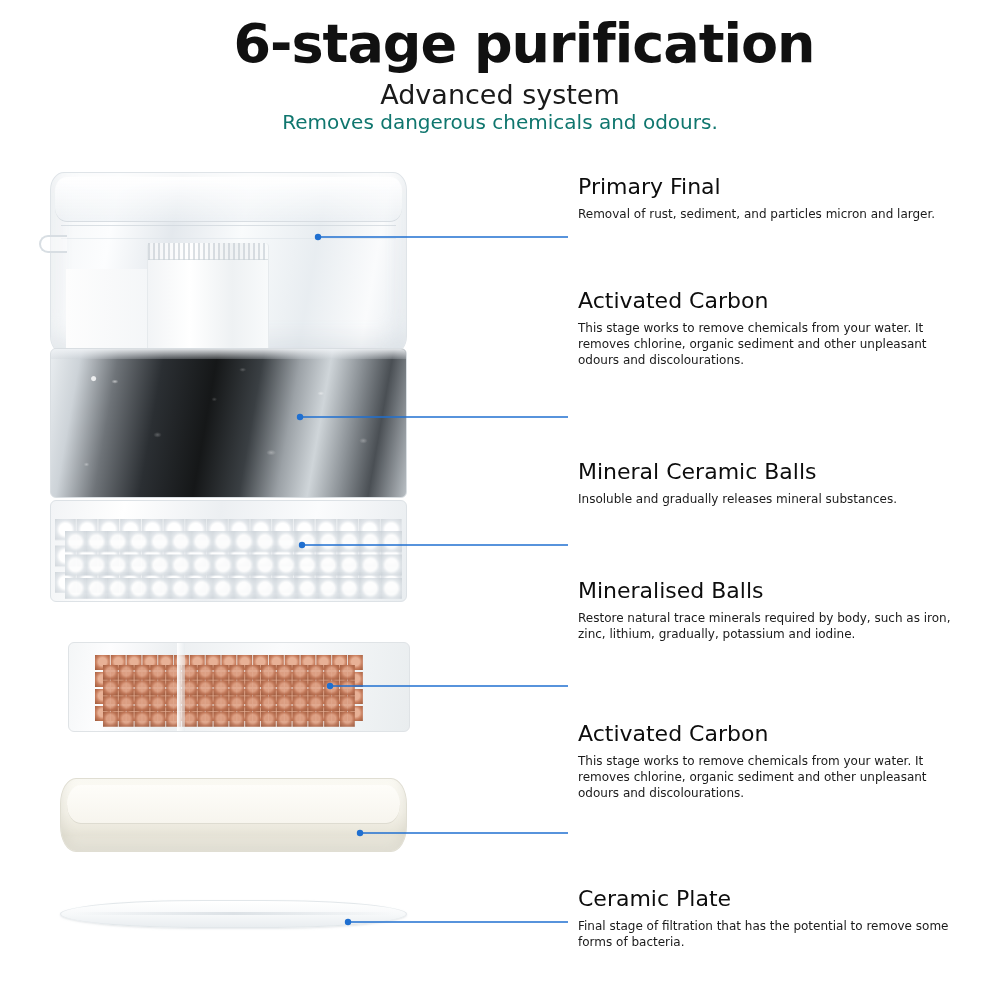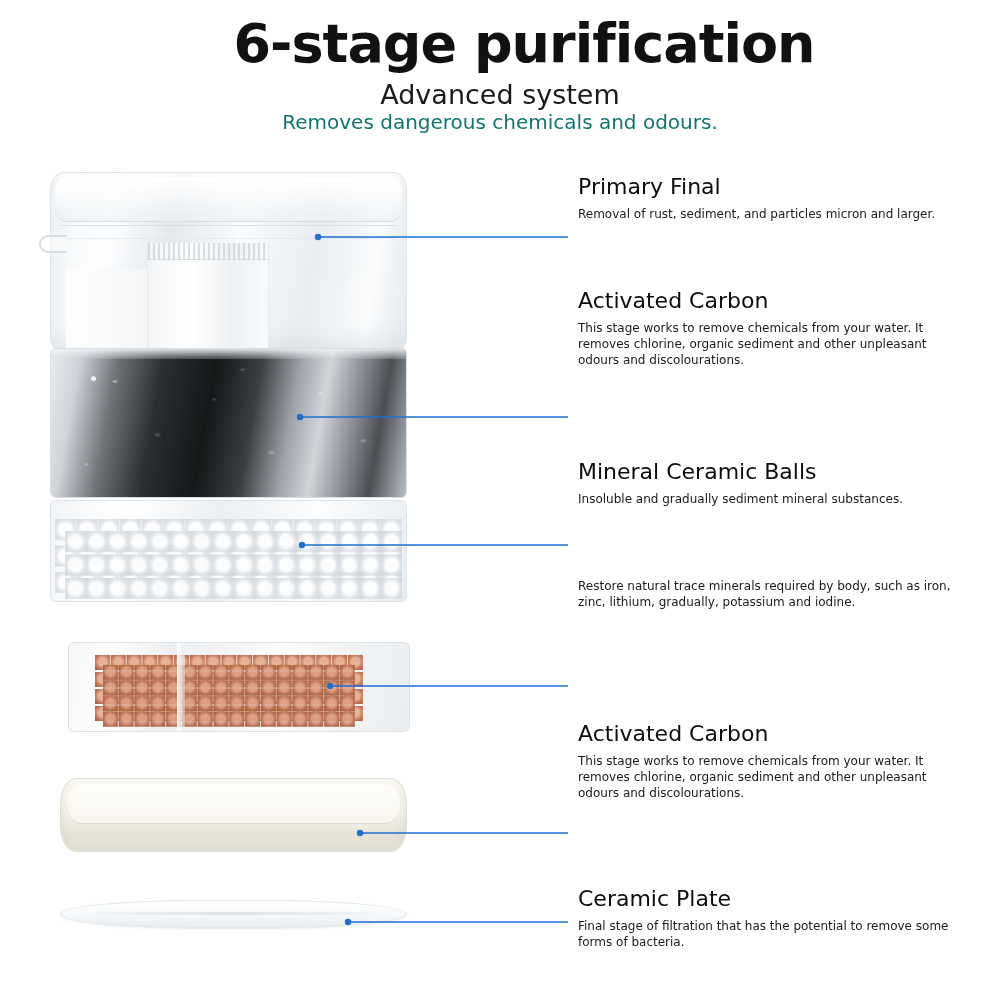--- a/index.html
+++ b/index.html
@@ -388,24 +388,25 @@
       <p>Removal of rust, sediment, and particles micron and larger.</p>
     </div>
 
     <div class="entry" style="top:120px;">
       <h3>Activated Carbon</h3>
       <p>This stage works to remove chemicals from your water. It removes chlorine, organic sediment and other unpleasant odours and discolourations.</p>
     </div>
 
     <div class="entry" style="top:291px;">
       <h3>Mineral Ceramic Balls</h3>
-      <p>Insoluble and gradually sediment mineral substances.</p>
+      <p>Insoluble and gradually releases mineral substances.</p>
     </div>
 
     <div class="entry" style="top:410px;">
+      <h3>Mineralised Balls</h3>
       <p>Restore natural trace minerals required by body, such as iron, zinc, lithium, gradually, potassium and iodine.</p>
     </div>
 
     <div class="entry" style="top:553px;">
       <h3>Activated Carbon</h3>
       <p>This stage works to remove chemicals from your water. It removes chlorine, organic sediment and other unpleasant odours and discolourations.</p>
     </div>
 
     <div class="entry" style="top:718px;">
       <h3>Ceramic Plate</h3>

